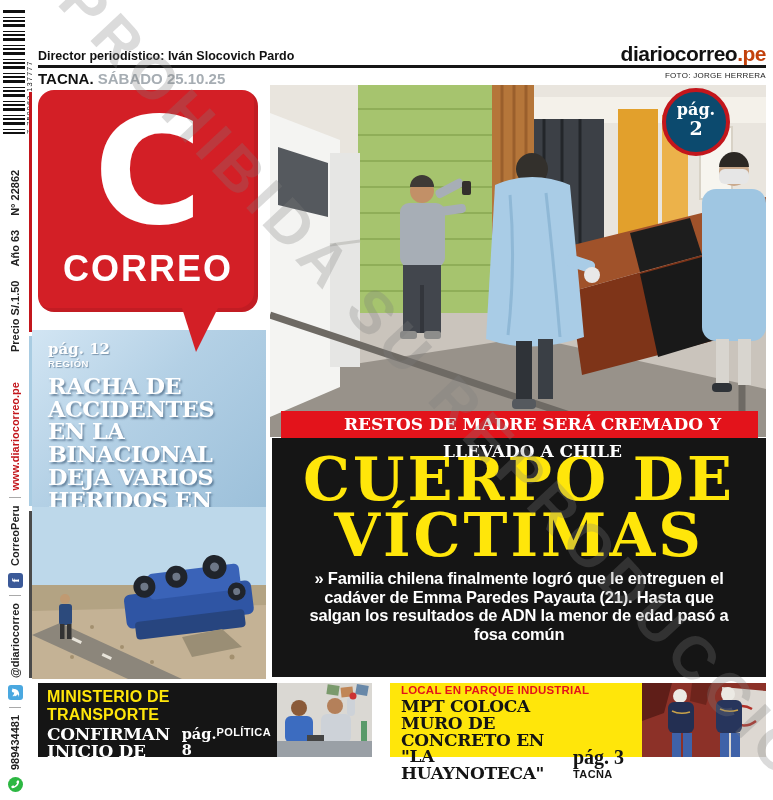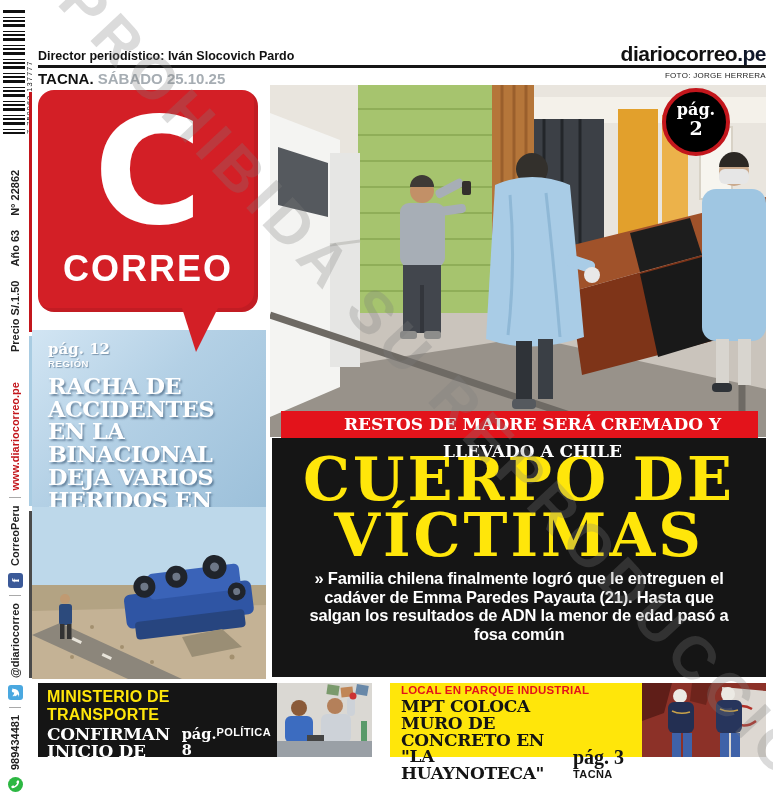--- a/index.html
+++ b/index.html
@@ -26,21 +26,21 @@
   .icon-tw { background:#4aa8e0; }
   .icon-wa { background:#2cb742; border-radius:50%; }
   .spine-spacer { flex:0 0 16px; }
   .spine-fill { flex:1; }
   .price-group { display:flex; gap:14px; }
 
   
   .director { position:absolute; left:38px; top:49px; font-size:12.5px; font-weight:bold; color:#111; }
   .masthead-rule { position:absolute; left:38px; top:65px; width:728px; height:3px; background:#151515; }
   .site { position:absolute; right:7px; top:42px; font-size:21px; font-weight:bold; letter-spacing:-0.5px; color:#111; }
-  .site .tld { color:#0f172a; }
+  .site .tld { color:#c2410c; }
   .photo-credit { position:absolute; right:7px; top:71px; font-size:8px; font-weight:normal; color:#222; letter-spacing:0.3px; }
   .dateline { position:absolute; left:38px; top:70px; font-size:15px; font-weight:bold; }
   .dateline .city { color:#111; }
   .dateline .date { color:#a6adb3; }
 
   
   .logo-box { position:absolute; left:38px; top:90px; width:220px; height:222px; background:#d31f26; border-radius:16px;
     box-shadow:inset -4px -4px 0 rgba(0,0,0,0.08); z-index:3; }
   .logo-c { text-align:center; font-family:"DejaVu Sans",sans-serif; font-weight:bold; font-size:148px; line-height:1;
     color:#fff; margin-top:8px; }
@@ -58,21 +58,21 @@
 
   
   .truck-photo { position:absolute; left:32px; top:507px; width:234px; height:172px; }
   .main-photo { position:absolute; left:270px; top:85px; width:496px; height:352px; }
   .bl-photo { position:absolute; left:277px; top:683px; width:95px; height:74px; }
   .br-photo { position:absolute; left:642px; top:683px; width:124px; height:74px; }
   .photo-frame svg { display:block; width:100%; height:100%; }
 
   
   .page-badge { position:absolute; left:662px; top:88px; width:68px; height:68px; border-radius:50%;
-    background:#000000; border:4px solid #c3161c; color:#fff; z-index:6; text-align:center; padding-top:10px; }
+    background:#0c4a6e; border:4px solid #c3161c; color:#fff; z-index:6; text-align:center; padding-top:10px; }
   .page-badge .lbl { font-family:"DejaVu Serif",serif; font-weight:bold; font-size:16px; line-height:1; display:block; }
   .page-badge .num { font-family:"DejaVu Serif",serif; font-weight:bold; font-size:19px; line-height:1.1; display:block; }
 
   
   .kicker-bar { position:absolute; left:281px; top:411px; width:477px; height:27px; background:#e3131b; z-index:5;
     color:#fff; font-family:"DejaVu Serif",serif; font-weight:bold; font-size:17px; line-height:27px; text-align:center; letter-spacing:0;padding-left:26px; }
   .main-block { position:absolute; left:272px; top:438px; width:494px; height:239px; background:#151515; padding-top:14px; }
   .hl { font-family:"DejaVu Serif",serif; font-weight:bold; text-align:center; font-size:59px; line-height:56px; letter-spacing:3px; }
   .hl1 { color:#fff; }
   .hl2, .hl3 { color:#ffe60a; }

